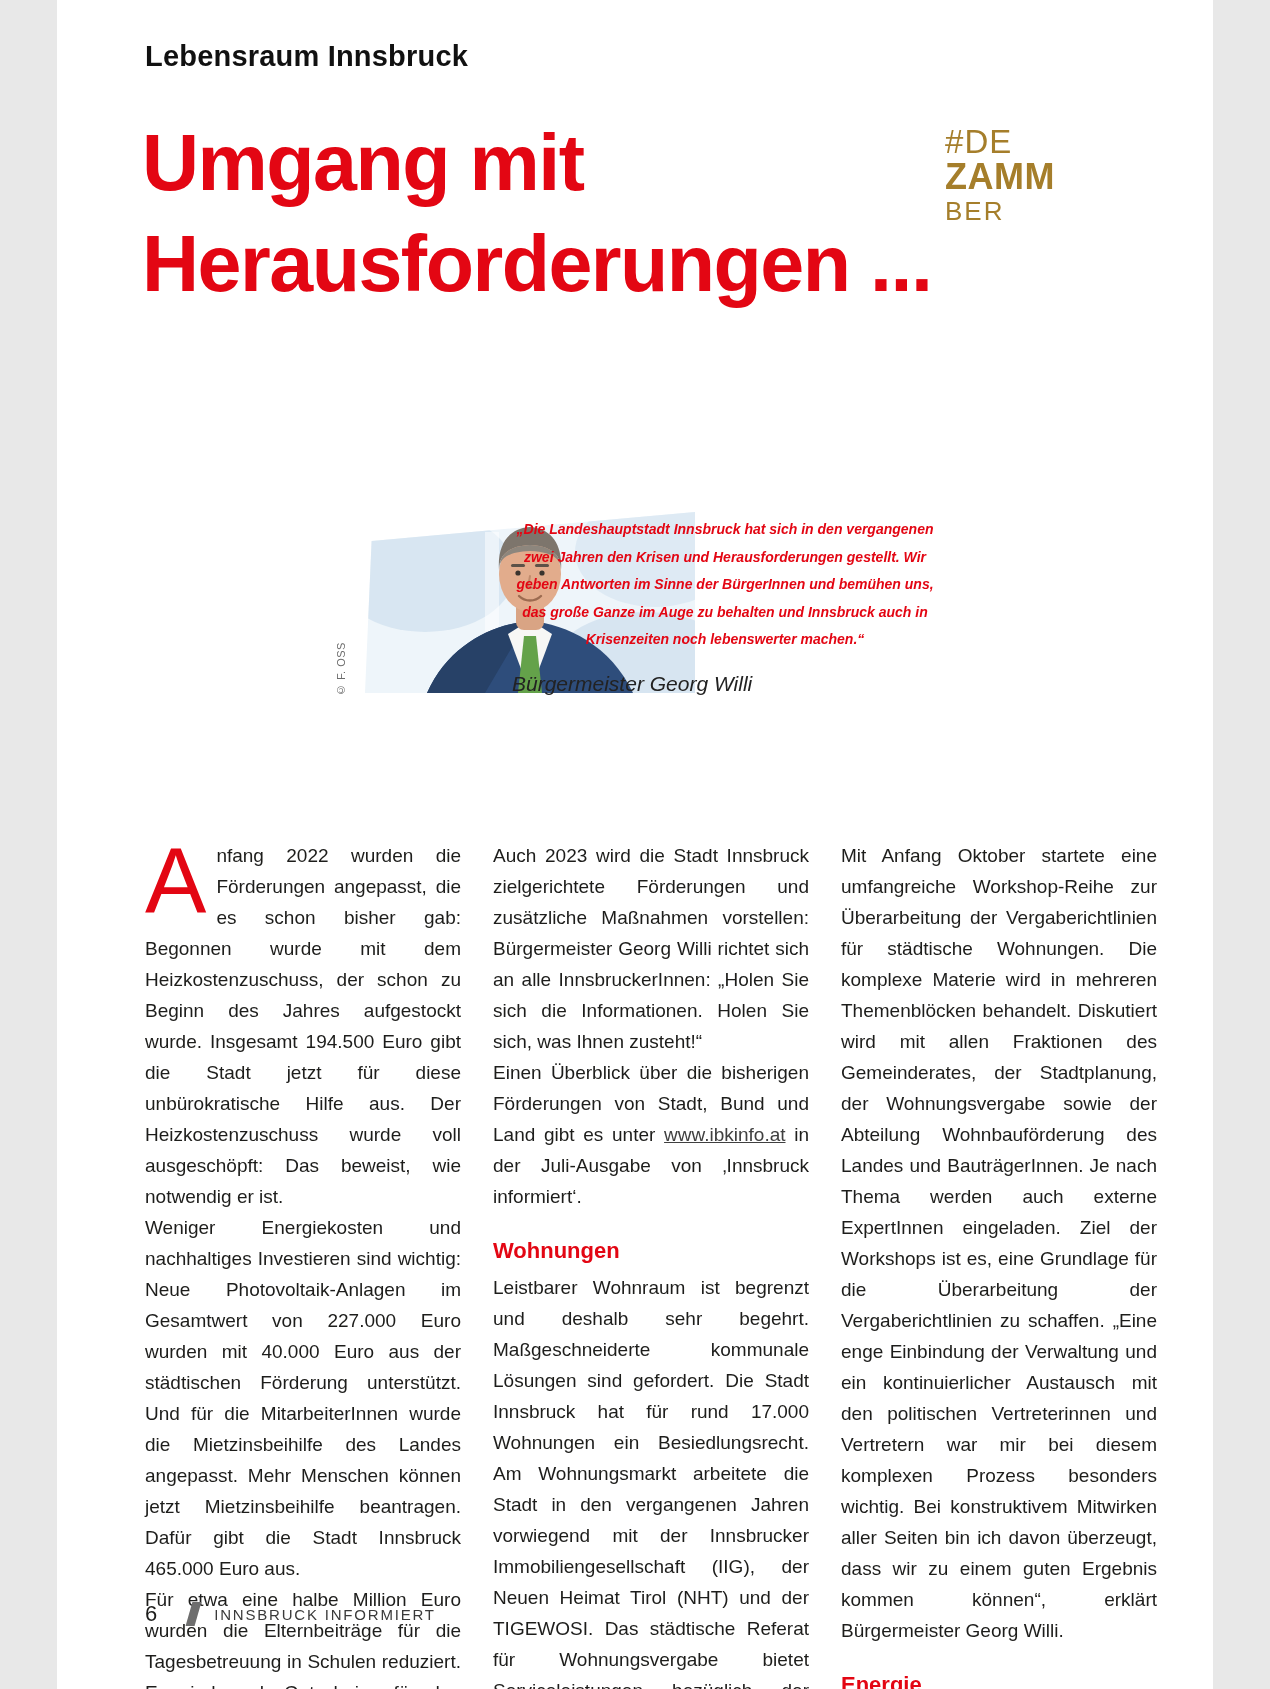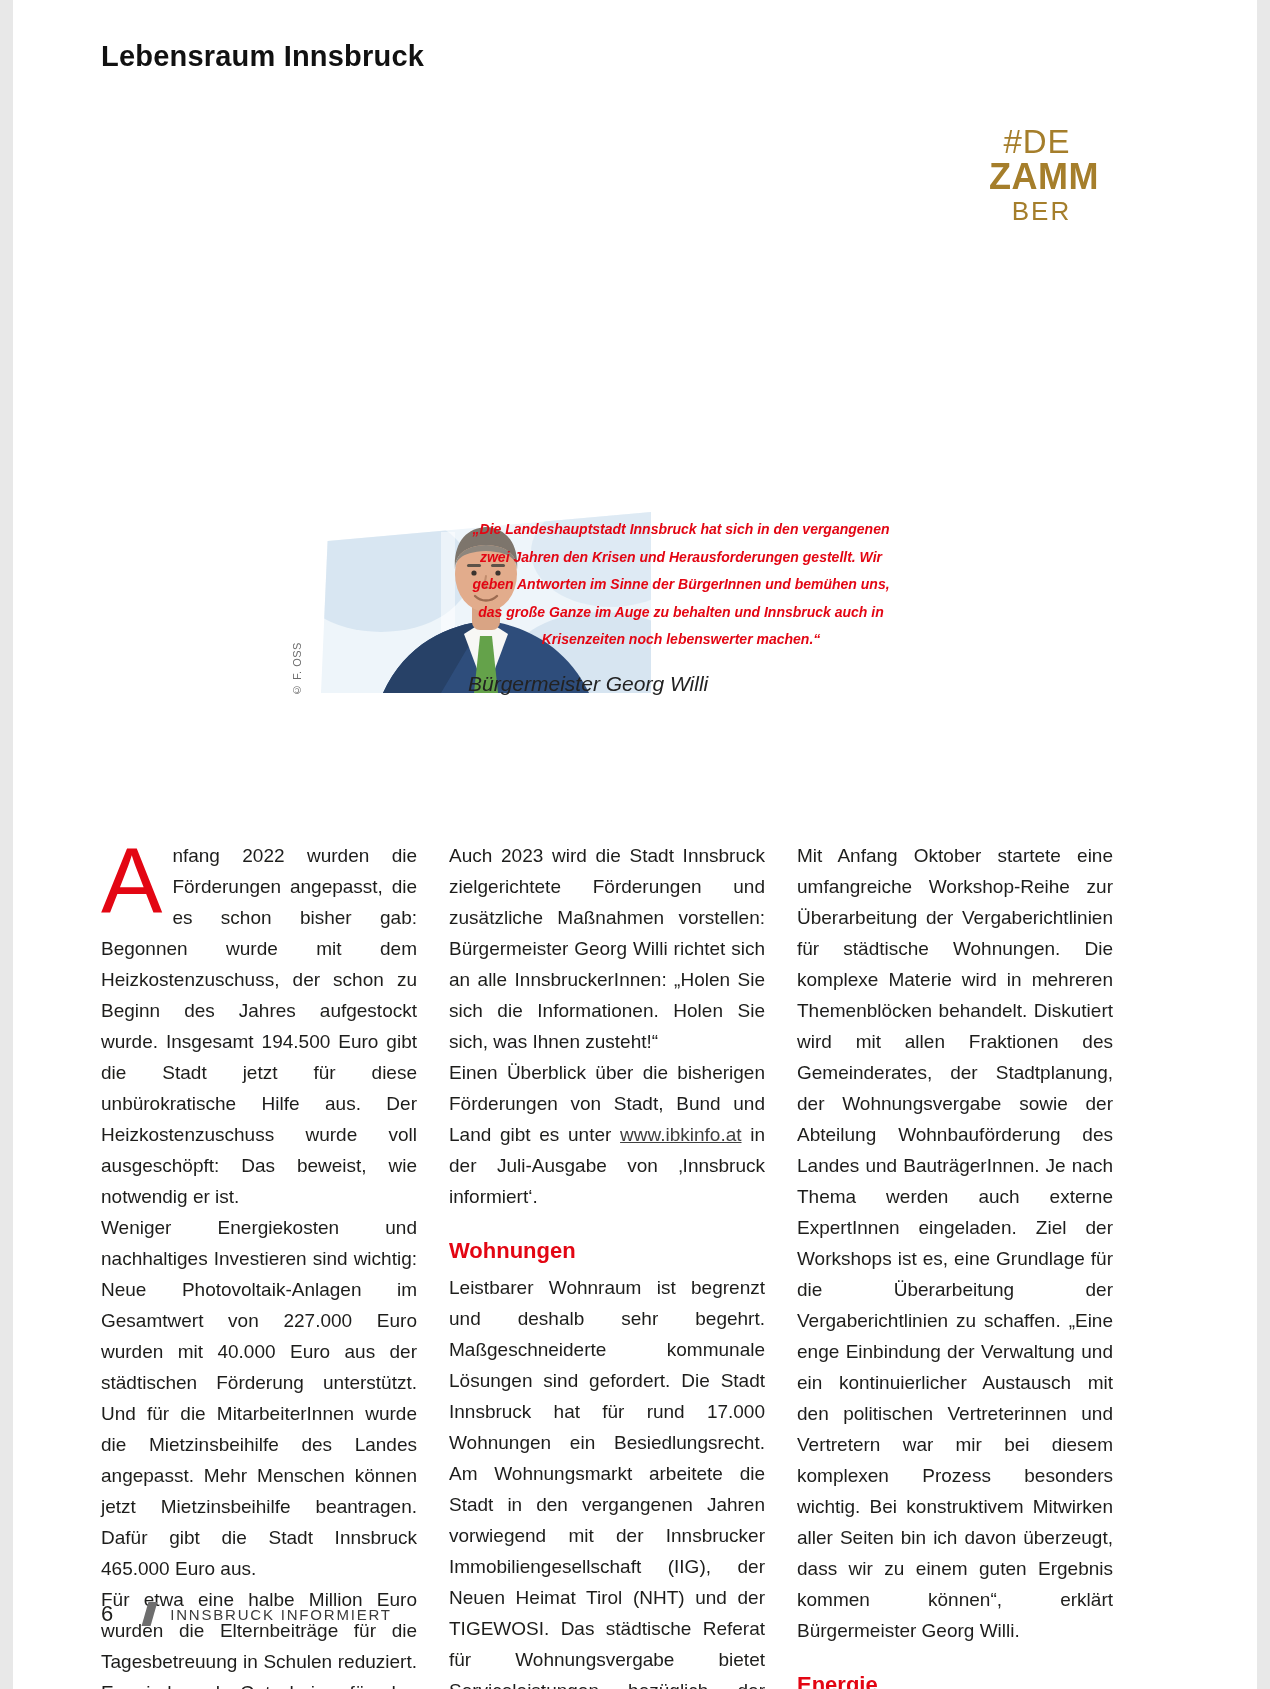--- a/index.html
+++ b/index.html
@@ -1,18 +1,18 @@
 <!DOCTYPE html>
 <html lang="de"><head>
 <meta charset="utf-8">
 <style>
   html, body { margin: 0; padding: 0; background: #e8e8e8; }
   .page {
     position: relative;
-    width: 1244px;
+    width: 1156px;
     height: 1689px;
     margin: 0 auto;
     background: #ffffff;
     font-family: "Liberation Sans", sans-serif;
     color: #1d1d1b;
     overflow: hidden;
   }
 
   
   .kicker {
@@ -24,21 +24,21 @@
   
   .headline {
     position: absolute; left: 85px; top: 112px;
     font-size: 79px; line-height: 101px; font-weight: 700;
     color: #E30613; letter-spacing: -1.5px; margin: 0;
   }
 
   
   .hashtag-logo {
     position: absolute; right: 158px; top: 124px;
-    text-align: center; color: #A57E2B; line-height: 35px;
+    text-align: left; color: #A57E2B; line-height: 35px;
   }
   .hashtag-logo .l1 { font-size: 33px; font-weight: 400; padding-right: 14px; letter-spacing: 1px; }
   .hashtag-logo .l2 { font-size: 36px; font-weight: 700; letter-spacing: 0.5px; }
   .hashtag-logo .l3 { font-size: 26px; font-weight: 400; padding-right: 5px; letter-spacing: 2px; }
 
   
   .intro {
     position: absolute; left: 175px; top: 350px; width: 640px;
     font-size: 24px; line-height: 36px; color: #1d1d1b;
   }
@@ -106,20 +106,22 @@
     font-size: 15px; letter-spacing: 1.8px; color: #3a3a3a; font-weight: 400;
   }
 </style>
 </head>
 <body>
 
 <div class="page">
 
   <div class="kicker">Lebensraum Innsbruck</div>
 
+  <h1 class="headline"><span>Umgang mit</span><br>
+  <span>Herausforderungen ...</span></h1>
 
   <div class="hashtag-logo">
     <div class="l1">#DE</div>
     <div class="l2">ZAMM</div>
     <div class="l3">BER</div>
   </div>
 
 
   <div class="photo-wrap">
     <svg width="330" height="181" viewBox="0 0 330 181">

